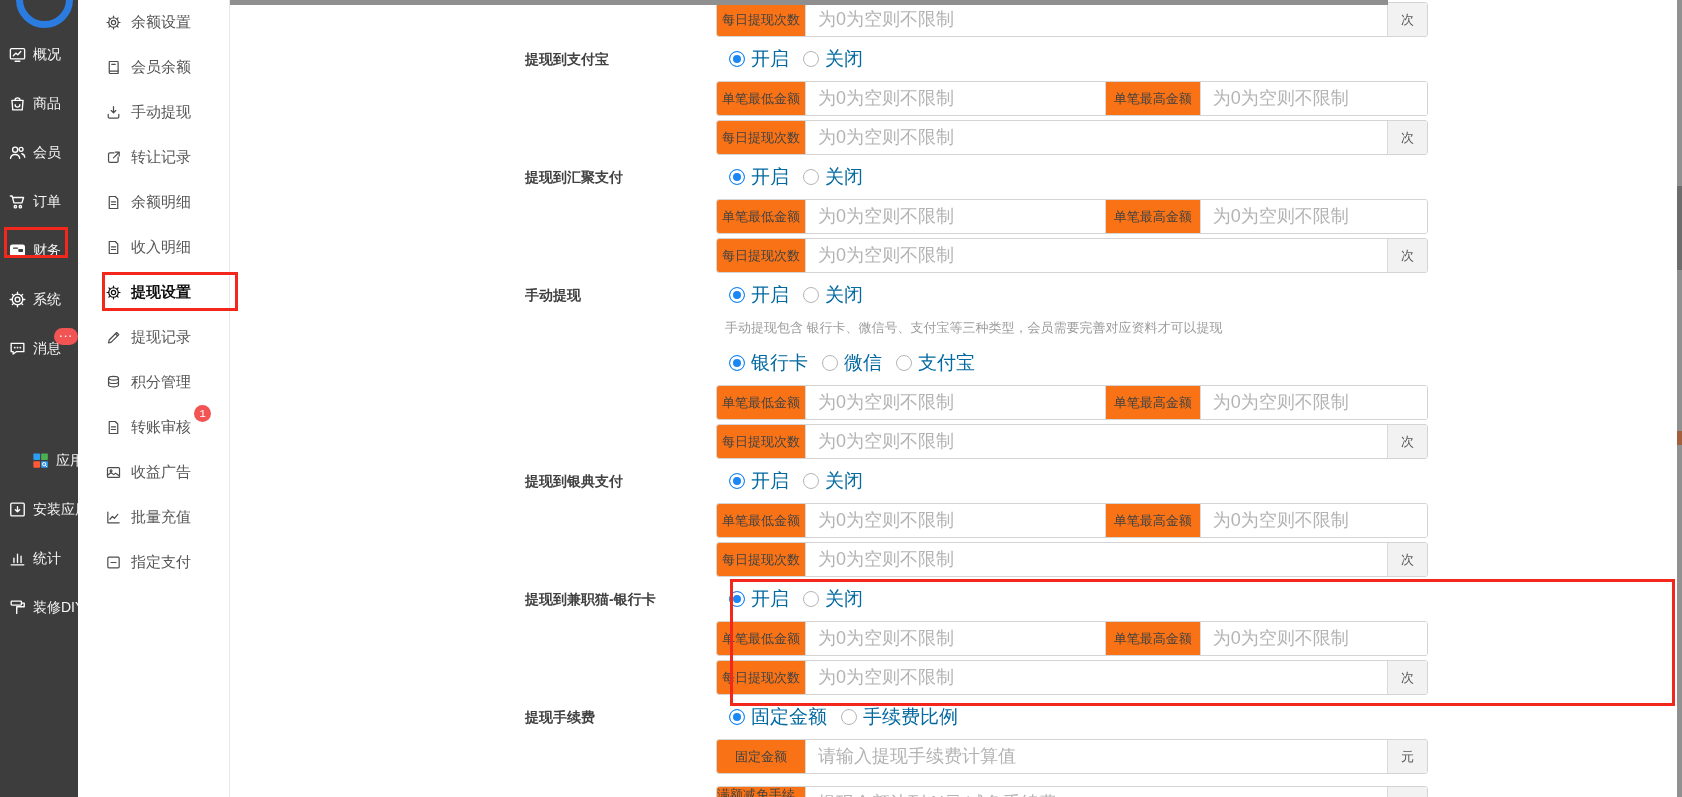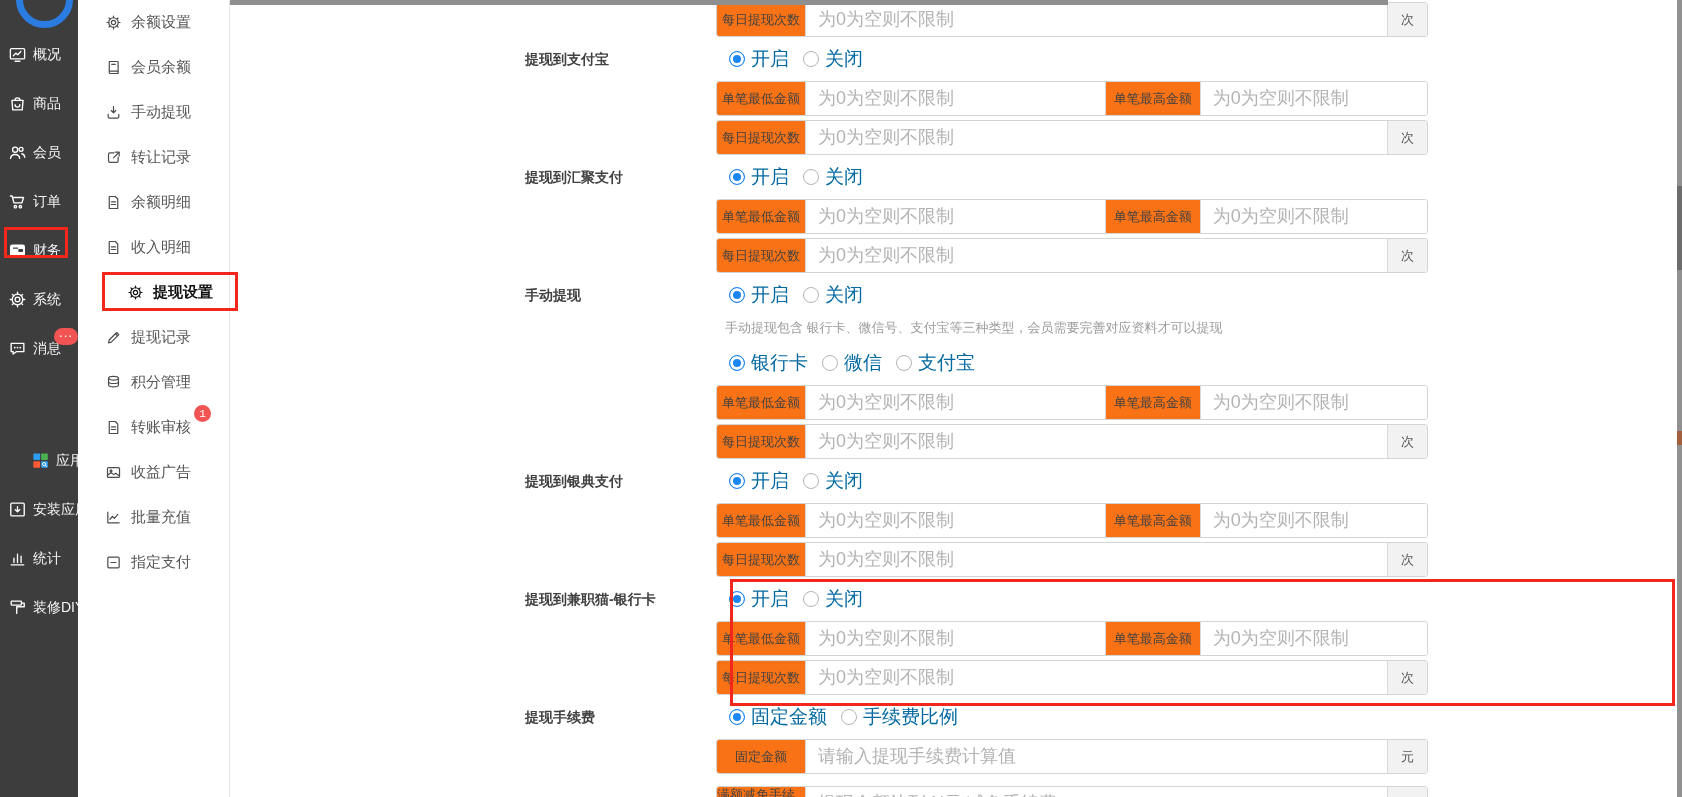--- a/index.html
+++ b/index.html
@@ -19,21 +19,21 @@
   .sicon svg { width:100%; height:100%; }
   .pill { position:absolute; left:54px; top:4px; min-width:24px; height:17px; padding:0 5px 7px 5px;
           background:var(--badge); color:#fff; border-radius:9px; font-size:13px; letter-spacing:1px;
           display:flex; align-items:center; justify-content:center; line-height:4px; }
 
   
   .submenu { position:absolute; left:90px; top:0; width:140px; height:797px; background:#fff;
              border-right:1px solid #e8e8e8; z-index:2;font-family:Liberation Mono, monospace; }
   .menu-item { height:45px; display:flex; align-items:center; padding-left:15px; gap:9px;
                font-size:15px; color:#565656; cursor:pointer; position:relative; white-space:nowrap; }
-  .menu-item.active { color:#101010; font-weight:bold;margin-left:22px; }
+  .menu-item.active { color:#101010; font-weight:bold; }
   .micon { width:17px; height:17px; flex:none; color:#4c4c4c; display:flex; }
   .micon svg { width:100%; height:100%; }
   .menu-item.active .micon { color:#101010; }
   .badge1 { position:absolute; left:104px; top:0; width:17px; height:17px; background:var(--badge);
             color:#fff; border-radius:50%; font-size:11px; display:flex; align-items:center; justify-content:center; }
 
   
   .content { position:absolute; left:230px; top:0; width:1447px; height:797px; background:#fff; overflow:hidden; z-index:1; }
   .topbar { position:absolute; left:0; top:0; width:1158px; height:5px; background:#8f8f8f; }
   .form-col { display:flex; flex-direction:column; padding-top:2px; }

